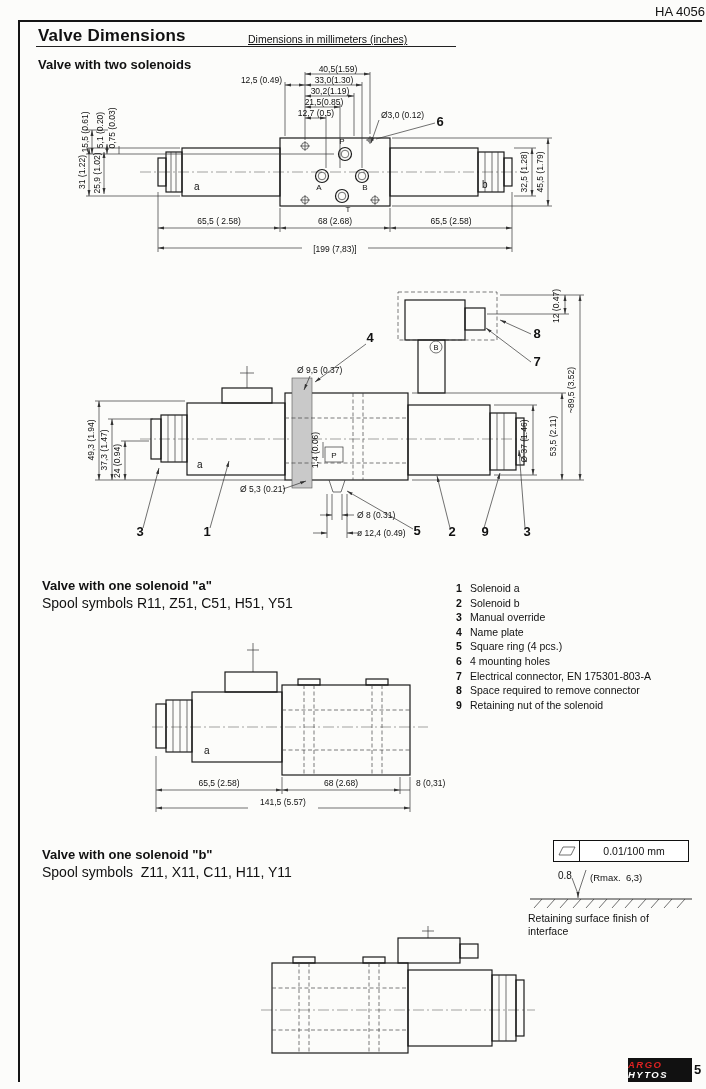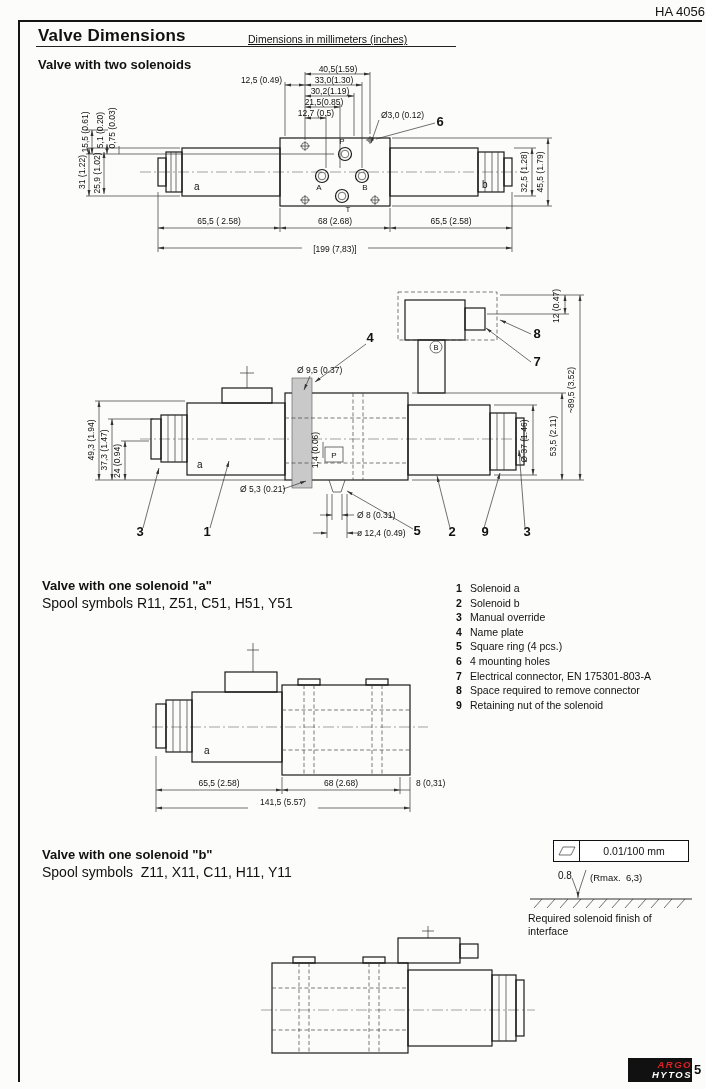--- a/index.html
+++ b/index.html
@@ -33,21 +33,21 @@
   .li b { width:14px; font-weight:bold; }
   .li span { flex:1; white-space:pre-wrap; }
   .cont { padding-left:14px; }
 
   .flatbox { display:flex; width:136px; height:22px; border:1px solid #111; background:#fff; align-items:center; }
   .flatsym { width:26px; border-right:1px solid #111; height:100%; display:flex; align-items:center; justify-content:center; }
   .flatval { flex:1; text-align:center; font-size:10.5px; }
   svg.inl { position:static; }
   .caption { font-size:10.5px; line-height:13px; }
 
-  .logo { width:64px; height:24px; background:#111; text-align:right; padding-top:2px; }
+  .logo { width:64px; height:24px; background:#111; text-align:left; padding-top:2px; }
   .logo div { font-weight:bold; font-style:italic; font-size:9.5px; line-height:10px; letter-spacing:1.5px; }
   .logo-argo { color:#dd2222; }
   .logo-hytos { color:#ffffff; }
   .pageno { font-size:13px; font-weight:bold; }
 </style>
 </head>
 <body>
 
 <div class="page">
 
@@ -413,21 +413,21 @@
         <line x1="66" y1="33" x2="58" y2="42"></line>
         <line x1="79" y1="33" x2="71" y2="42"></line>
       <line x1="92" y1="33" x2="84" y2="42"></line>
         <line x1="105" y1="33" x2="97" y2="42"></line>
         <line x1="118" y1="33" x2="110" y2="42"></line>
       <line x1="131" y1="33" x2="123" y2="42"></line>
         <line x1="144" y1="33" x2="136" y2="42"></line>
         <line x1="157" y1="33" x2="149" y2="42"></line>
     </g>
   </svg>
-  <div class="abs caption" style="left:528px;top:912px;width:150px">Required solenoid finish of interface</div>
+  <div class="abs caption" style="left:528px;top:912px;width:150px">Retaining surface finish of interface</div>
 
   <svg class="drw" style="left:253px;top:922px" width="290" height="150" viewBox="0 0 290 150">
     <g>
         <line class="ctr" x1="8" y1="88" x2="282" y2="88"></line>
       </g>
     <g class="thin">
       <line x1="175" y1="4" x2="175" y2="16"></line>
         <line x1="169" y1="9" x2="181" y2="9"></line>
     </g>
     <g class="out">

